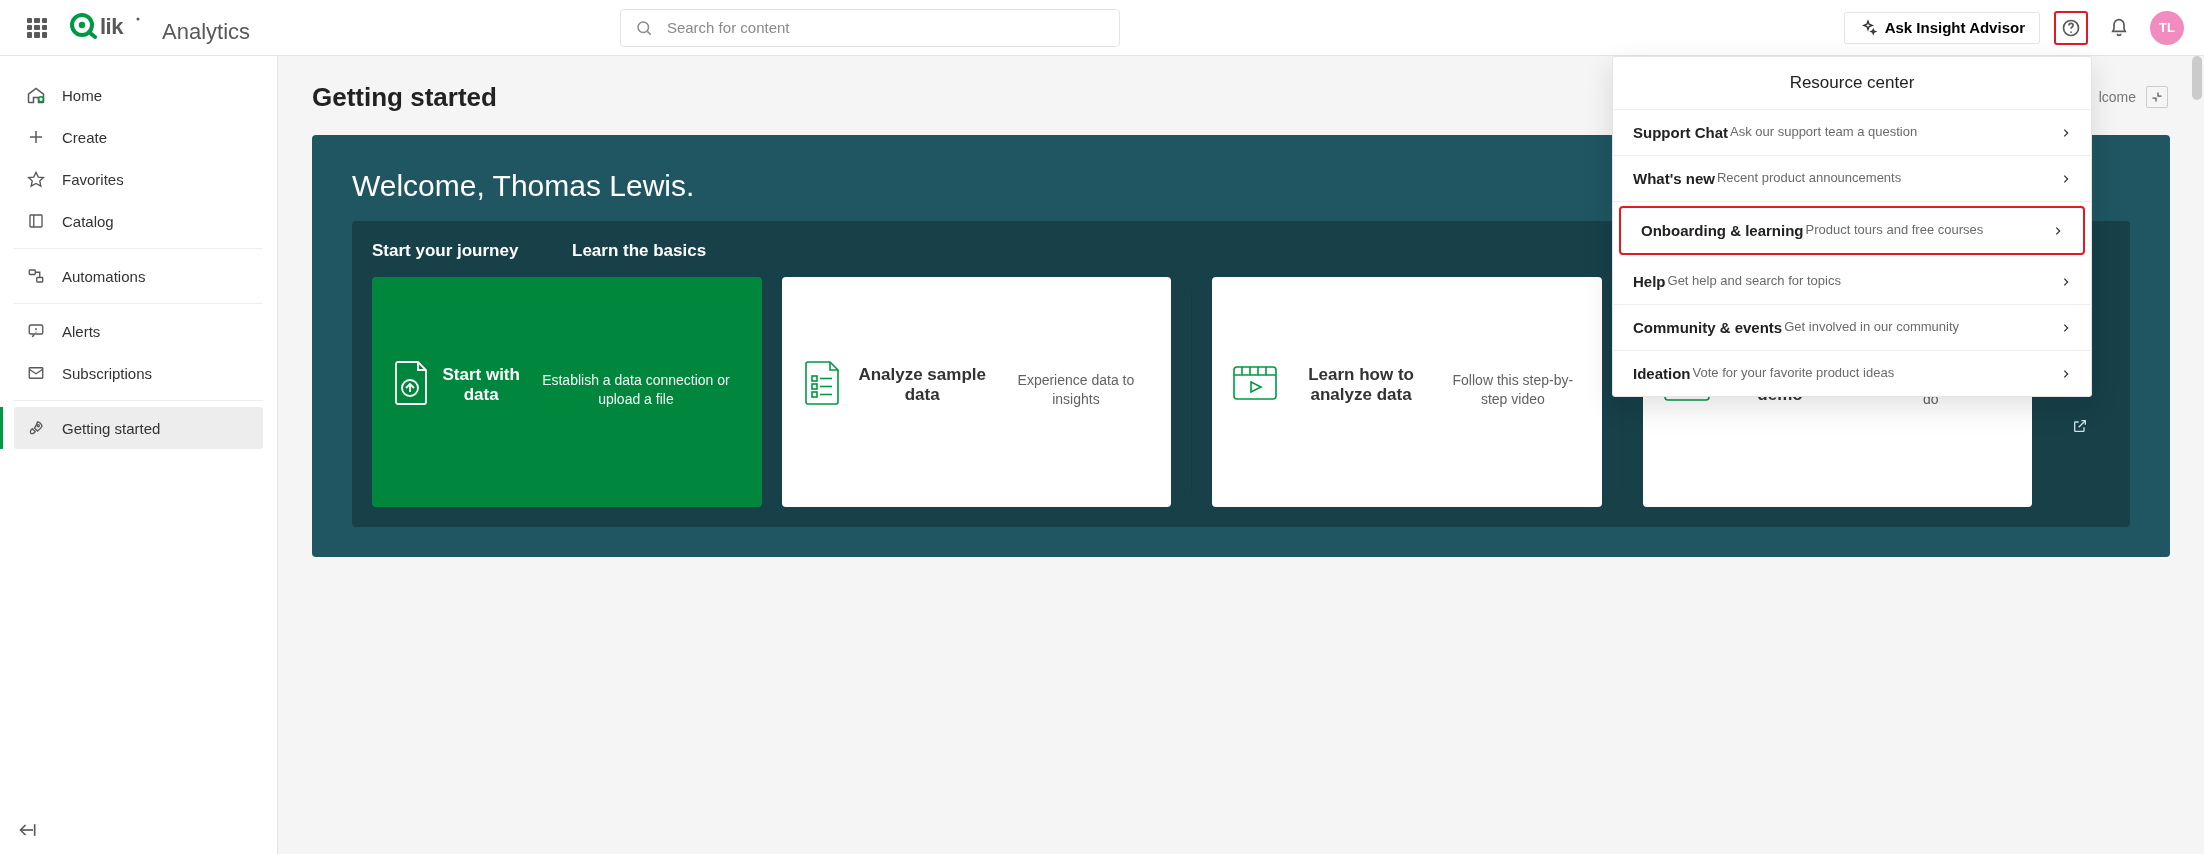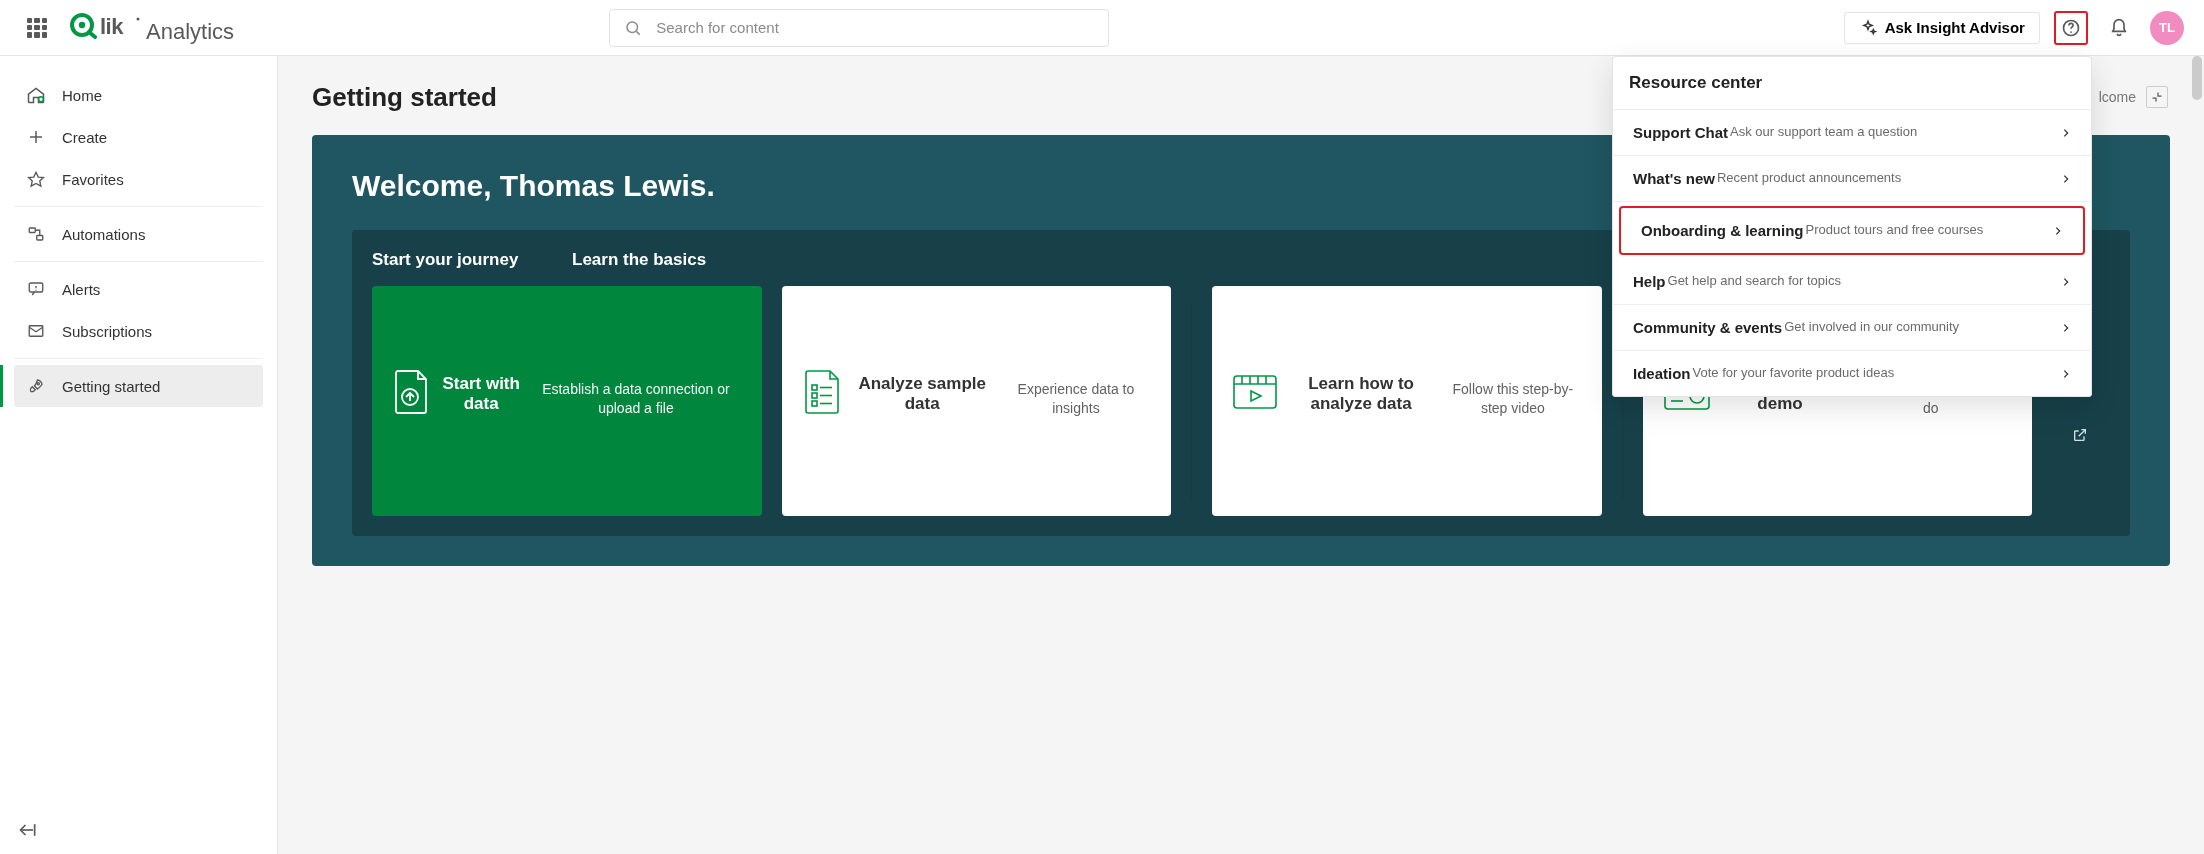--- a/index.html
+++ b/index.html
@@ -17,21 +17,21 @@
     --bg:#ffffff;
     --page-bg:#f5f5f5;
   }
   html,body{margin:0;padding:0;font-family:"Segoe UI",Arial,sans-serif;color:var(--text);background:var(--bg);}
   *{box-sizing:border-box;}
 
   
   .topbar{display:flex;align-items:center;height:56px;padding:0 20px;border-bottom:1px solid var(--border);gap:16px;}
   .waffle{width:20px;height:20px;display:grid;grid-template-columns:repeat(3,1fr);grid-template-rows:repeat(3,1fr);gap:2px;}
   .waffle span{background:#595959;border-radius:1px;}
-  .logo-area{display:flex;align-items:baseline;gap:4px;}
+  .logo-area{display:flex;align-items:baseline;gap:20px;}
   .logo{font-size:26px;font-weight:700;letter-spacing:-.5px;}
   .product{font-size:22px;color:#595959;font-weight:400;}
   .search-wrap{flex:0 0 500px;margin-left:auto;margin-right:auto;}
   .search{display:flex;align-items:center;gap:12px;height:38px;border:1px solid var(--border);border-radius:4px;padding:0 14px;color:#8a8a8a;background:#fff;}
   .search input{border:none;outline:none;font-size:15px;flex:1;color:#333;background:transparent;}
   .search input::placeholder{color:#8a8a8a;}
   .right-tools{display:flex;align-items:center;gap:14px;margin-left:auto;}
   .ask-btn{display:flex;align-items:center;gap:8px;border:1px solid var(--border);border-radius:3px;padding:6px 14px;font-size:15px;font-weight:600;background:#fff;cursor:pointer;}
   .icon-btn{width:34px;height:34px;display:flex;align-items:center;justify-content:center;border-radius:3px;cursor:pointer;color:#595959;}
   .icon-btn.help-hl{border:2px solid var(--hl-red);}
@@ -44,42 +44,42 @@
   .nav-item.active{background:var(--sidebar-active);position:relative;}
   .nav-item.active::before{content:"";position:absolute;left:-14px;top:0;bottom:0;width:3px;background:var(--qlik-green);}
   .nav-icon{width:20px;height:20px;display:flex;align-items:center;justify-content:center;color:#595959;}
   .nav-divider{height:1px;background:var(--border-light);margin:6px 0;}
   .collapse-btn{position:absolute;bottom:14px;left:18px;color:#595959;cursor:pointer;}
 
   
   .main{flex:1;background:var(--page-bg);padding:26px 34px;overflow:auto;position:relative;}
   .page-title{font-size:26px;font-weight:700;margin:0 0 22px 0;}
   .hero{background:var(--panel-teal);border-radius:4px;padding:34px 40px 30px 40px;color:#fff;position:relative;overflow:hidden;}
-  .hero h1{margin:0 0 27px 0;font-size:30px;font-weight:700;}
+  .hero h1{margin:0 0 18px 0;font-size:30px;font-weight:400;}
   .journey{background:var(--panel-teal-dark);border-radius:4px;padding:20px;display:flex;gap:18px;}
   .journey-header{display:flex;gap:40px;margin-bottom:16px;}
   .journey-col-title{font-size:17px;font-weight:600;}
   .cards{display:flex;gap:20px;flex:1;}
   .card{flex:1;background:#fff;color:#333;border-radius:4px;padding:24px 18px 28px;text-align:center;display:flex;align-items:center;min-height:230px;}
   .card.primary{background:var(--brand-green);color:#fff;}
   .card-icon{height:52px;margin-bottom:14px;display:flex;align-items:center;justify-content:center;}
   .card-title{font-size:17px;font-weight:700;margin-bottom:10px;}
   .card-sub{font-size:14px;line-height:1.35;color:inherit;opacity:.95;}
   .card:not(.primary) .card-sub{color:#595959;}
   .card-sep{width:1px;background:rgba(0,0,0,.08);align-self:stretch;margin:16px 0;}
 
   .side-links-col{display:flex;flex-direction:column;gap:20px;justify-content:center;align-items:center;width:60px;}
   .side-links-col .ext{width:32px;height:32px;display:flex;align-items:center;justify-content:center;color:#cfe1e3;border:1px solid transparent;border-radius:2px;}
 
   .top-right-mini{position:absolute;right:36px;top:30px;display:flex;align-items:center;gap:10px;color:#777;font-size:14px;}
   .mini-icon{width:22px;height:22px;border:1px solid #ccc;border-radius:2px;display:flex;align-items:center;justify-content:center;}
 
   
   .popover{position:absolute;top:56px;right:112px;width:480px;background:#fff;border:1px solid var(--border);border-radius:3px;box-shadow:0 10px 30px rgba(0,0,0,.12);z-index:50;}
-  .popover-header{padding:16px 16px;font-size:17px;font-weight:700;border-bottom:1px solid var(--border-light);}
+  .popover-header{padding:16px 8px;font-size:17px;font-weight:400;border-bottom:1px solid var(--border-light);text-align:center;}
   .rc-item{display:flex;align-items:center;justify-content:space-between;padding:14px 20px;border-bottom:1px solid var(--border-light);cursor:pointer;}
   .rc-item:last-child{border-bottom:none;}
   .rc-item.hl{border:2px solid var(--hl-red);border-radius:4px;margin:4px 6px;}
   .rc-text{display:flex;gap:2px;}
   .rc-title{font-size:15px;font-weight:700;}
   .rc-sub{font-size:13px;color:var(--muted);}
   .chev{color:#595959;}
 
   
   svg{display:block;}
@@ -186,20 +186,29 @@
     <div class="nav-item">
       <span class="nav-icon">
         <svg width="18" height="18" viewBox="0 0 24 24" fill="none" stroke="#595959" stroke-width="1.8">
             <polygon points="12 3 15 9.5 22 10 17 14.5 18.5 21.5 12 18 5.5 21.5 7 14.5 2 10 9 9.5"></polygon>
           </svg>
       </span>
       <span>Favorites</span>
     </div>
 
 
+    <div class="nav-item">
+      <span class="nav-icon">
+        <svg width="18" height="18" viewBox="0 0 24 24" fill="none" stroke="#595959" stroke-width="1.8">
+            <rect x="4" y="4" width="16" height="16" rx="1"></rect>
+            <line x1="9" y1="4" x2="9" y2="20"></line>
+          </svg>
+      </span>
+      <span>Catalog</span>
+    </div>
 
     <div class="nav-divider"></div>
 
     <div class="nav-item">
       <span class="nav-icon">
         <svg width="18" height="18" viewBox="0 0 24 24" fill="none" stroke="#595959" stroke-width="1.8">
             <rect x="3" y="4" width="8" height="6" rx="1"></rect>
             <rect x="13" y="14" width="8" height="6" rx="1"></rect>
             <path d="M11 7h6v7"></path>
           </svg>

